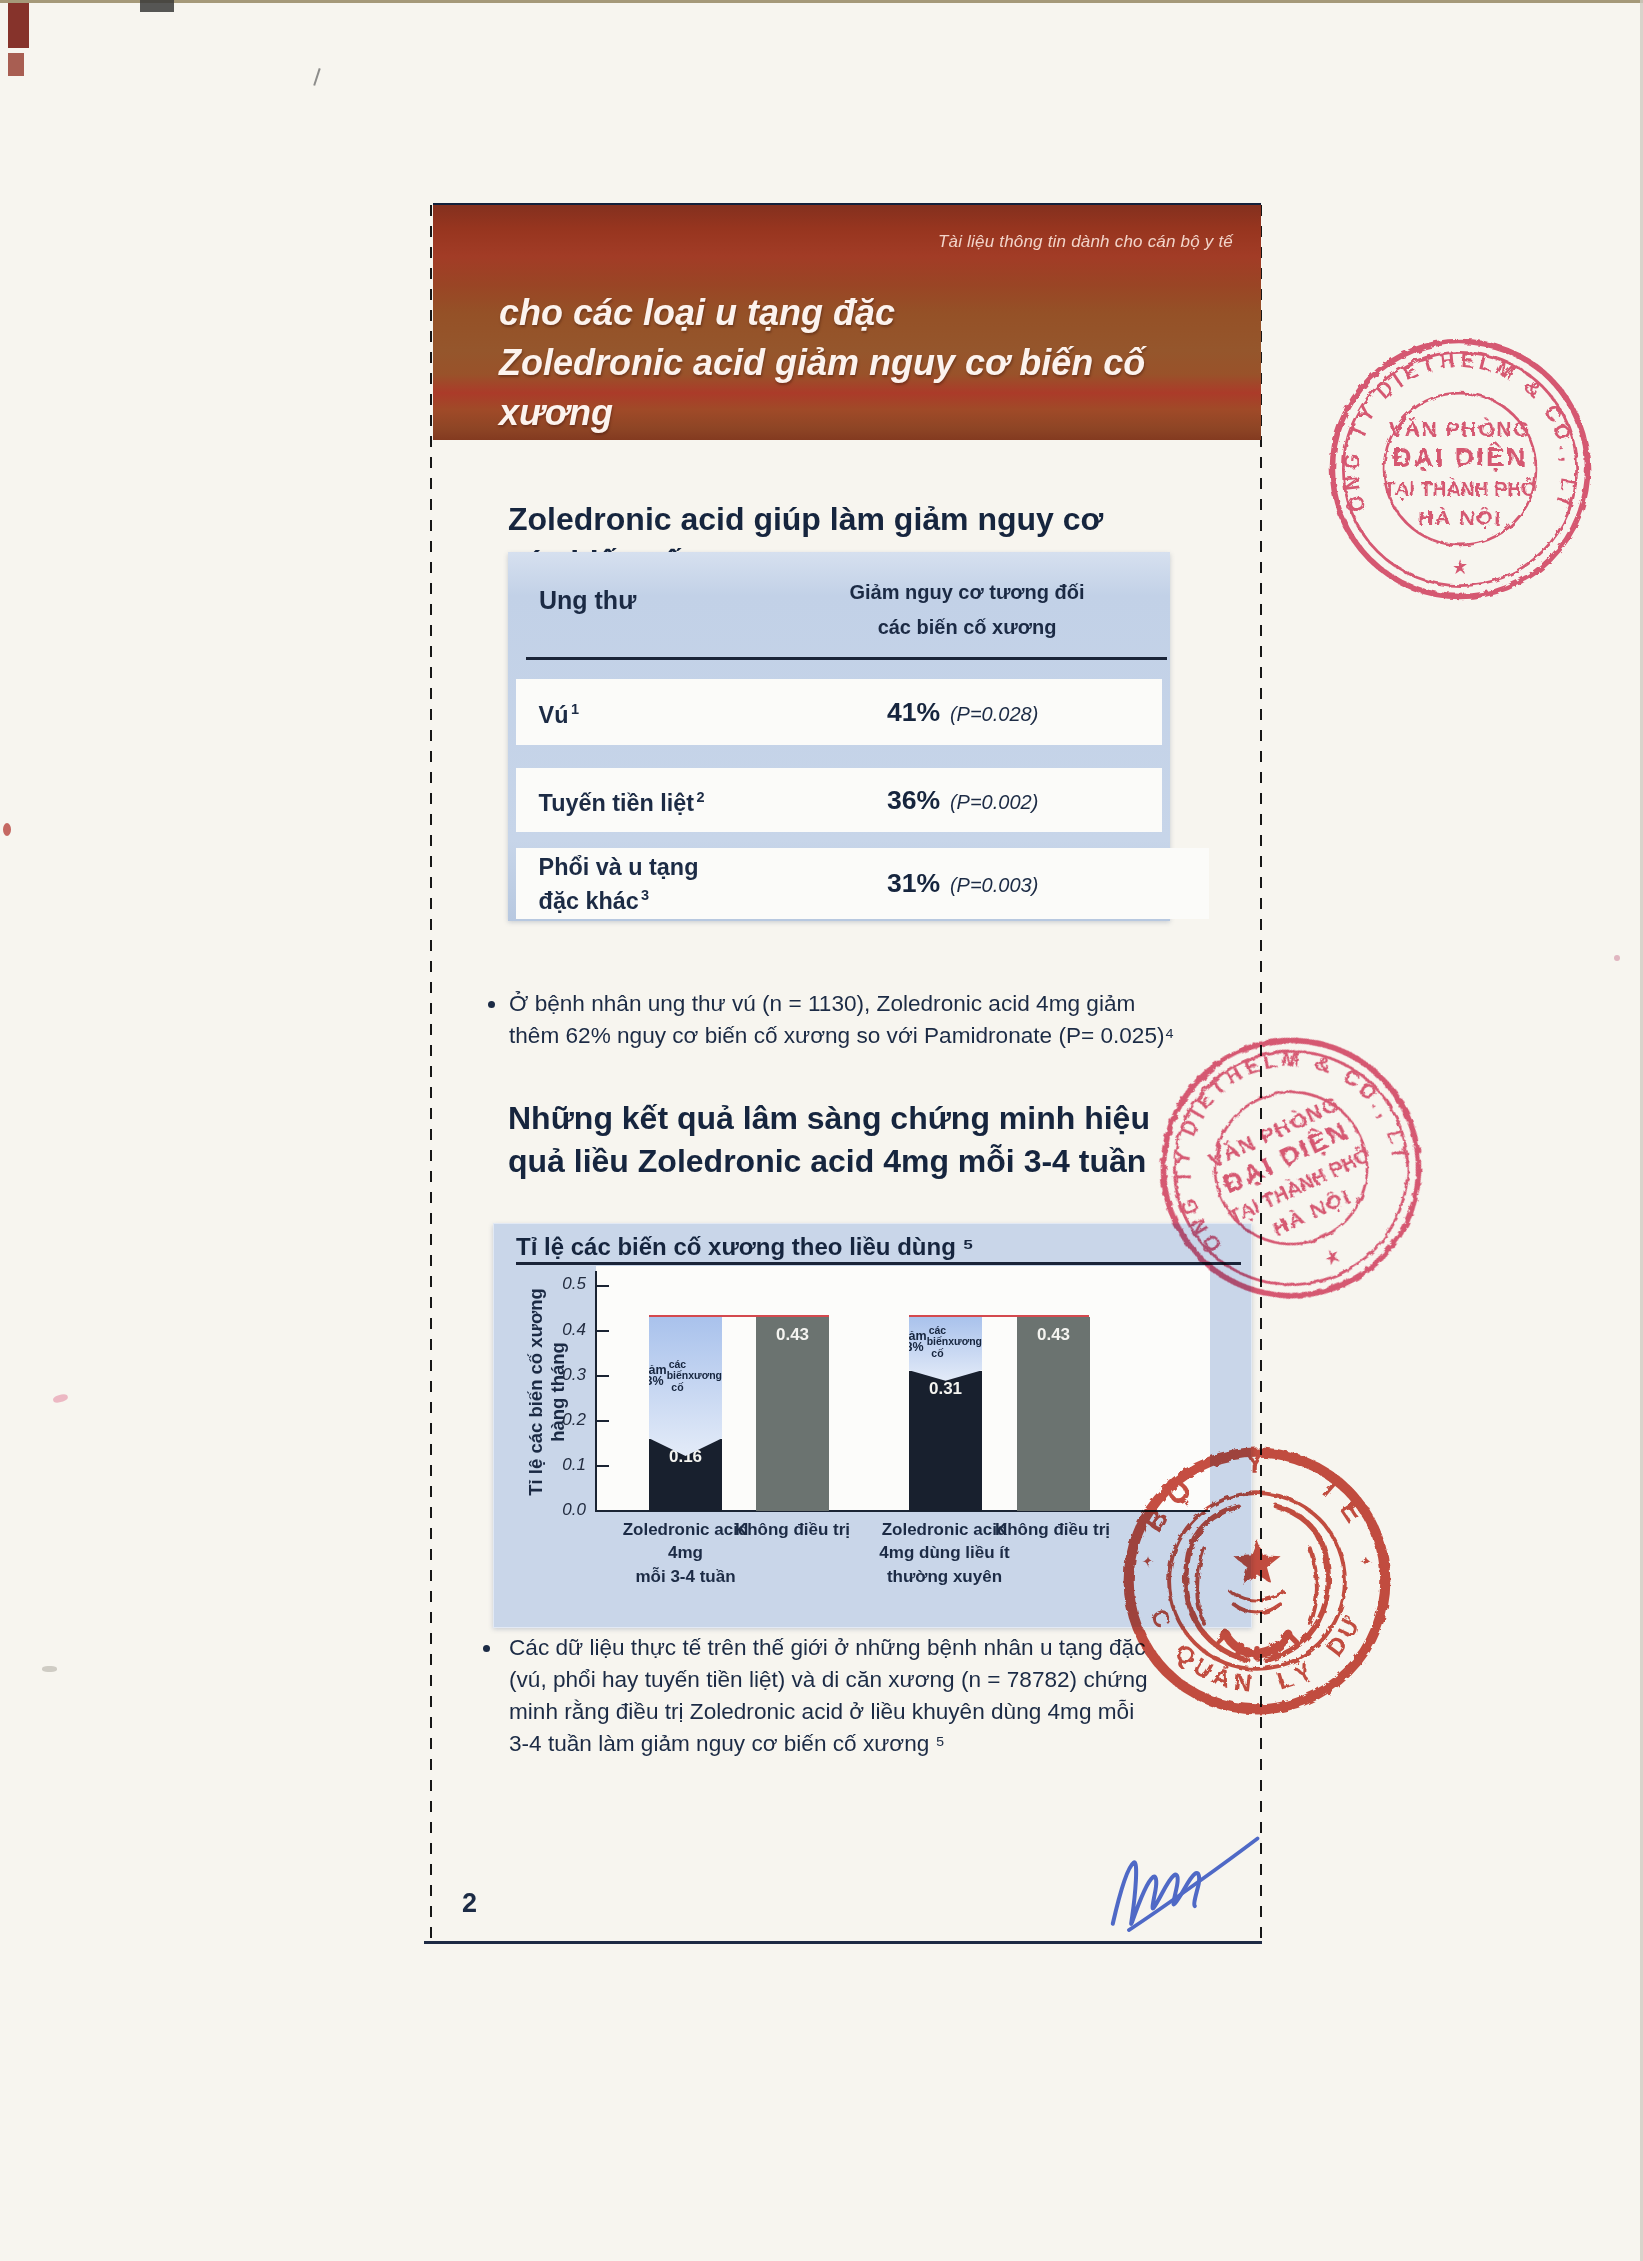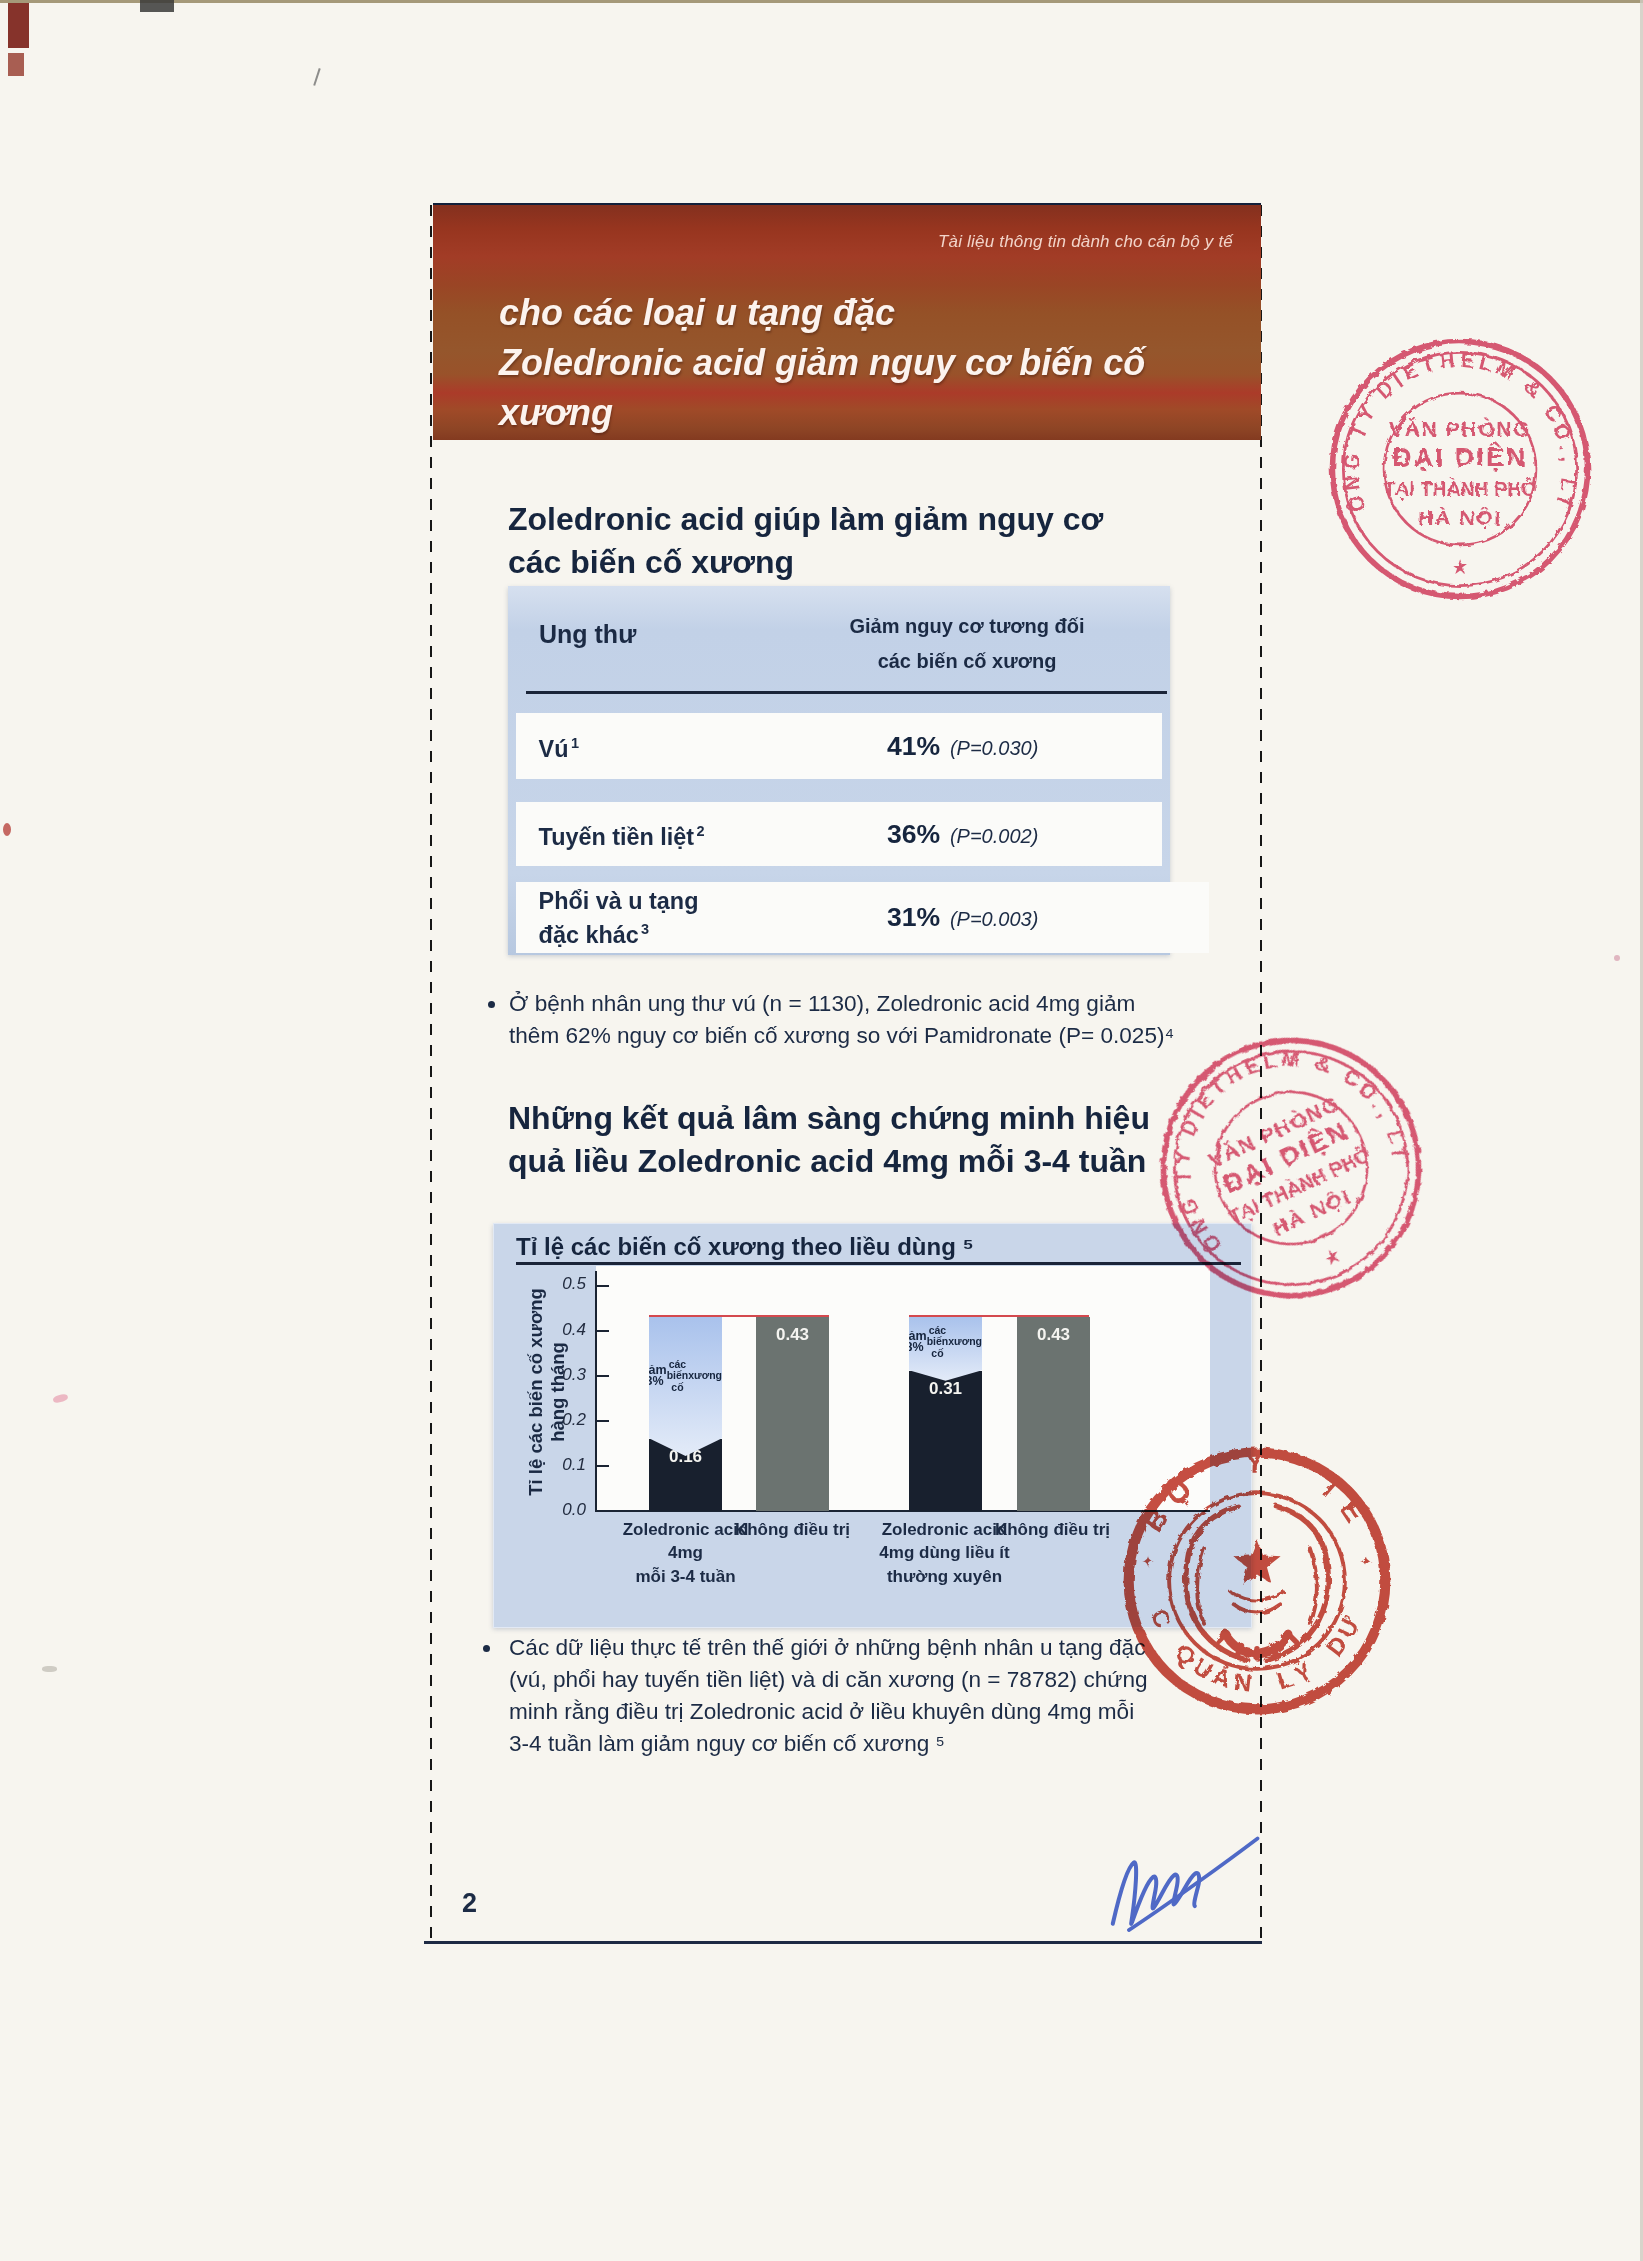--- a/index.html
+++ b/index.html
@@ -35,21 +35,21 @@
     color:#f2d4c9;letter-spacing:0.2px;}
   .banner-title{left:499px;top:288px;width:693px;font-style:italic;font-weight:600;font-size:36px;
     line-height:50px;color:#fcf3ee;text-shadow:0.8px 1.6px 2.4px rgba(40,10,5,.35);}
 
   
   .h1{left:508px;top:498px;font-size:32px;line-height:43px;font-weight:700;color:#16253e;}
   .h2{left:508px;top:1097px;font-size:32px;line-height:43px;font-weight:700;color:#16253e;}
   .hline{display:block;}
 
   
-  .tablebox{left:508px;top:586px;width:662px;height:369px;
+  .tablebox{left:508px;top:552px;width:662px;height:369px;
     background:linear-gradient(180deg,#d6e0ef 0%,#c2d1e7 12%,#c7d5e9 78%,#b7c8e0 100%);
     box-shadow:0 1.6px 4.8px rgba(60,80,120,.25);}
   .th1{left:31px;top:34px;font-size:25px;font-weight:700;color:#1b2a44;}
   .th2{left:282px;top:22.6px;width:354px;text-align:center;font-size:20px;font-weight:700;
        line-height:35px;color:#1b2a44;}
   .th-rule{left:17.7px;top:105px;width:641px;height:3.2px;background:#1a2438;}
   .trow{left:8px;width:646px;background:#fbfbf9;display:flex;align-items:center;}
   .trow1{top:127px;height:66px;}
   .trow2{top:216px;height:64px;}
   .trow3{top:296px;height:71px;padding-left:47px;}
@@ -140,21 +140,21 @@
   <div class="abs tablebox">
     <div class="abs th1">Ung thư</div>
     <div class="abs th2">
       <span class="hline">Giảm nguy cơ tương đối</span>
       <span class="hline">các biến cố xương</span>
     </div>
     <div class="abs th-rule"></div>
 
     <div class="abs trow trow1">
       <span class="tlabel"><span>Vú</span><sup>1</sup></span>
-      <span class="tvalue"><span class="pct">41%</span><span class="pval">(P=0.030)</span></span>
+      <span class="tvalue"><span class="pct">41%</span><span class="pval">(P=0.028)</span></span>
     </div>
     <div class="abs trow trow2">
       <span class="tlabel"><span>Tuyến tiền liệt</span><sup>2</sup></span>
       <span class="tvalue"><span class="pct">36%</span><span class="pval">(P=0.002)</span></span>
     </div>
     <div class="abs trow trow3">
       <span class="tlabel">
         <span class="hline">Phổi và u tạng</span>
         <span class="hline"><span>đặc khác</span><sup>3</sup></span>
       </span>

